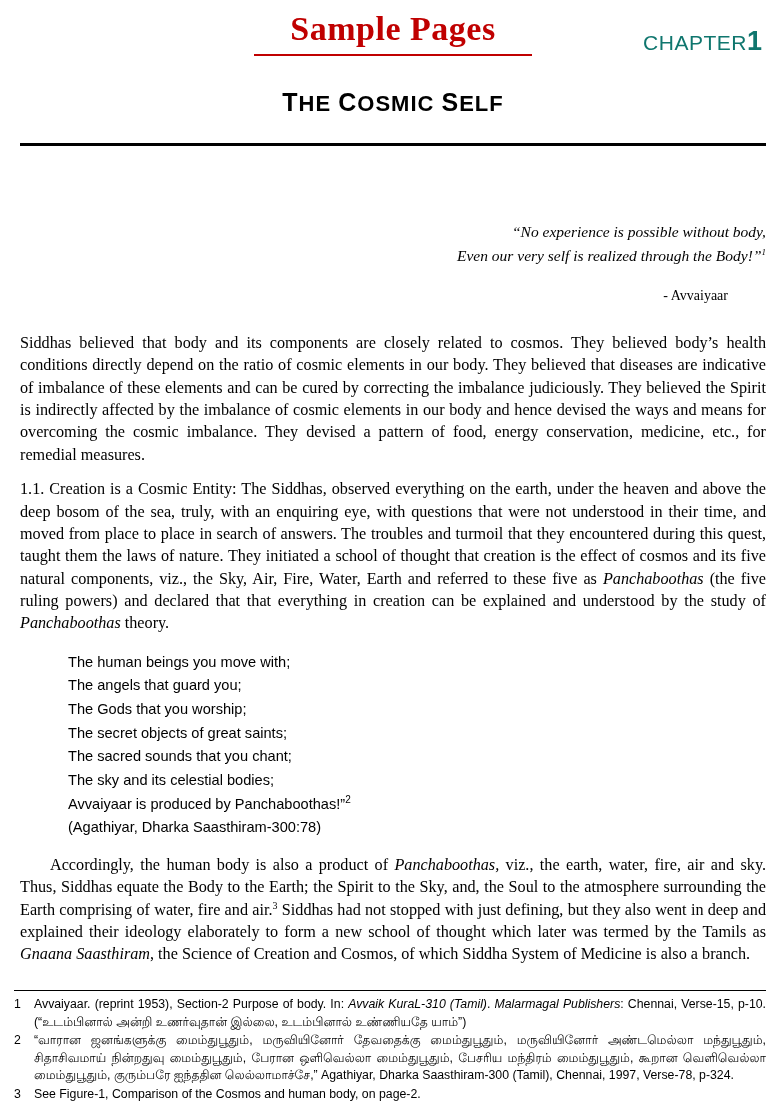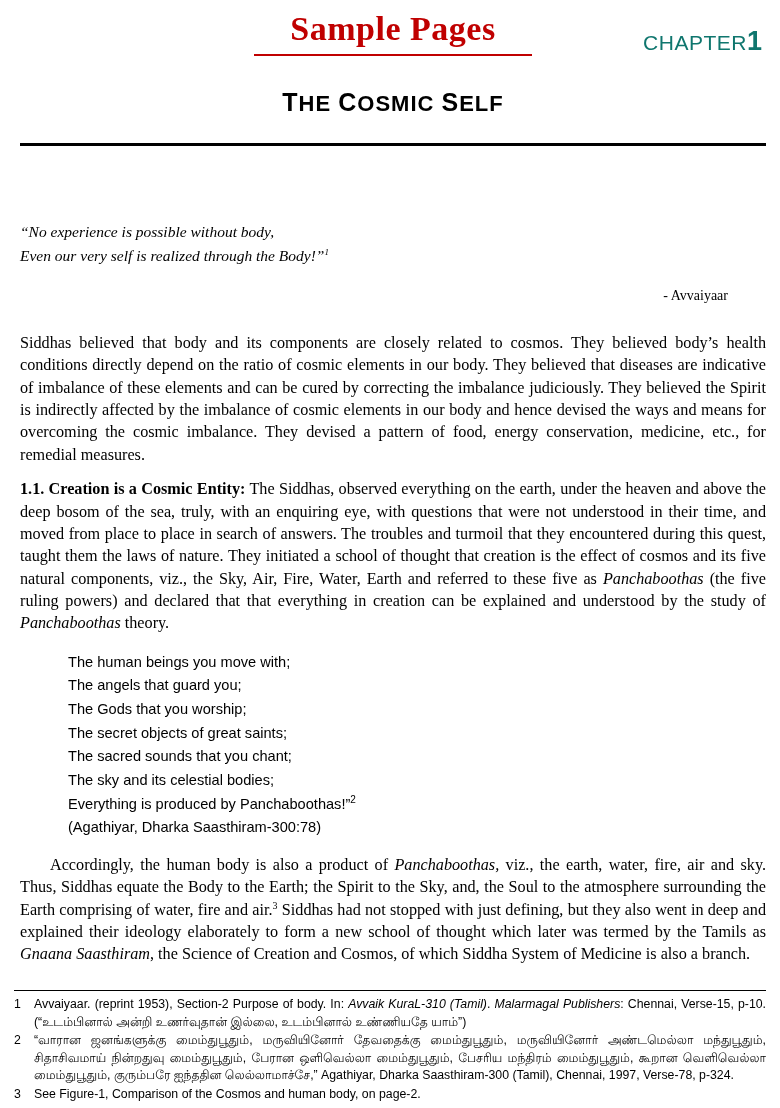--- a/index.html
+++ b/index.html
@@ -77,21 +77,21 @@
   }
 
   .rule-thick {
     margin-top: 26px;
     border-top: 3px solid #000;
   }
 
   
   .epigraph {
     margin-top: 74px;
-    text-align: left;
+    text-align: right;
     font-style: italic;
     font-size: 15.5px;
     line-height: 1.55;
   }
   .epigraph sup {
     font-size: 9px;
     vertical-align: super;
   }
   .epigraph-attrib {
     margin-top: 20px;
@@ -106,21 +106,21 @@
     font-size: 16.2px;
     line-height: 1.38;
     text-align: justify;
   }
   .body-text p {
     margin: 0 0 12px 0;
   }
   .body-text p.indent {
     text-indent: 30px;
   }
-  .body-text b { font-weight: bold; }
+  .body-text b { font-weight: normal; }
   .body-text i { }
   sup { font-size: 10px; vertical-align: super; line-height: 0; }
 
   
   .verse {
     margin: 16px 0 14px 48px;
     font-family: "Liberation Sans", sans-serif;
     font-size: 14.6px;
     line-height: 1.62;
   }
@@ -186,21 +186,21 @@
 
     <p><b>1.1. Creation is a Cosmic Entity:</b><span> The Siddhas, observed everything on the earth, under the heaven and above the deep bosom of the sea, truly, with an enquiring eye, with questions that were not understood in their time, and moved from place to place in search of answers. The troubles and turmoil that they encountered during this quest, taught them the laws of nature. They initiated a school of thought that creation is the effect of cosmos and its five natural components, viz., the Sky, Air, Fire, Water, Earth and referred to these five as </span><i>Panchaboothas</i><span> (the five ruling powers) and declared that that everything in creation can be explained and understood by the study of </span><i>Panchaboothas</i><span> theory.</span></p>
 
     <div class="verse">
       <div>The human beings you move with;</div>
       <div>The angels that guard you;</div>
       <div>The Gods that you worship;</div>
       <div>The secret objects of great saints;</div>
       <div>The sacred sounds that you chant;</div>
       <div>The sky and its celestial bodies;</div>
-      <div><span>Everything is produced by Panchaboothas!”</span><sup>2</sup></div>
+      <div><span>Avvaiyaar is produced by Panchaboothas!”</span><sup>2</sup></div>
       <div>(Agathiyar, Dharka Saasthiram-300:78)</div>
     </div>
 
     <p class="indent"><span>Accordingly, the human body is also a product of </span><i>Panchaboothas,</i><span> viz., the earth, water, fire, air and sky. Thus, Siddhas equate the Body to the Earth; the Spirit to the Sky, and, the Soul to the atmosphere surrounding the Earth comprising of water, fire and air.</span><sup>3</sup><span> Siddhas had not stopped with just defining, but they also went in deep and explained their ideology elaborately to form a new school of thought which later was termed by the Tamils as </span><i>Gnaana Saasthiram</i><span>, the Science of Creation and Cosmos, of which Siddha System of Medicine is also a branch.</span></p>
 
   </div>
 
   <div class="footnotes">
     <div class="fn-rule"></div>
 

